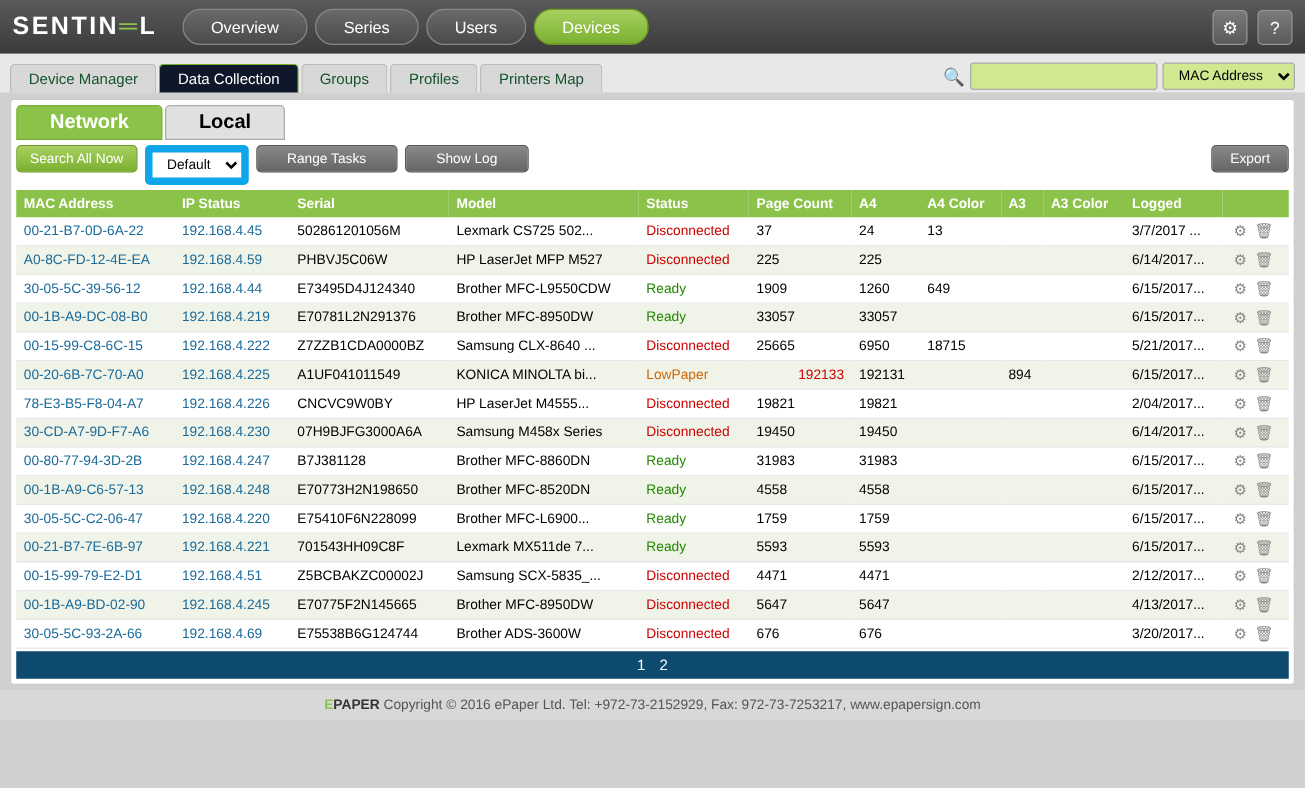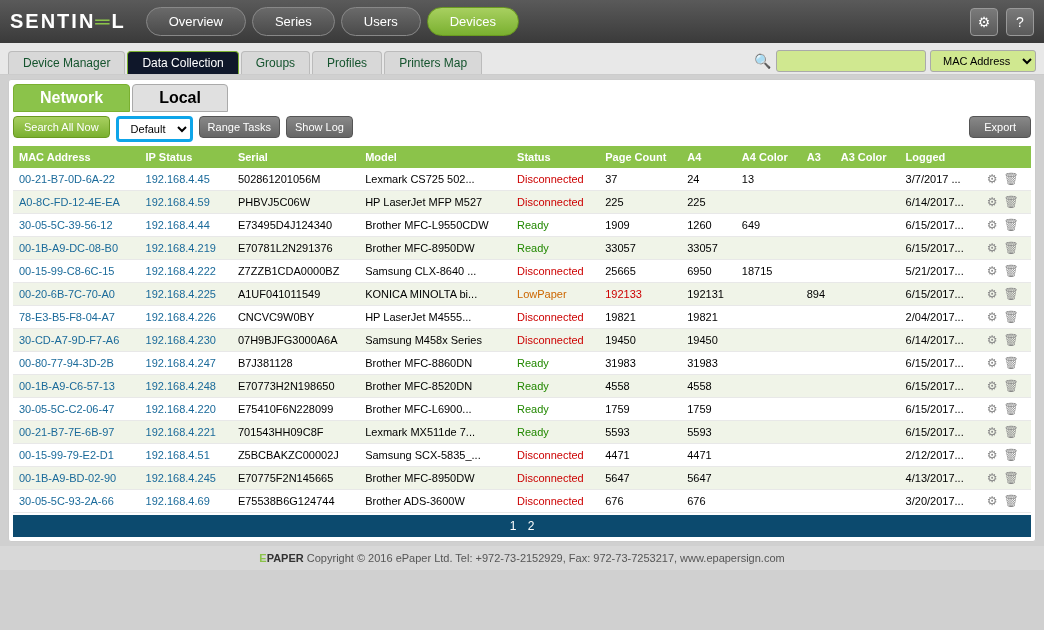--- a/index.html
+++ b/index.html
@@ -140,26 +140,26 @@
       border-radius: 4px;
       padding: 4px 10px;
       cursor: pointer;
       font-size: 11px;
     }
     .btn-gray {
       background: linear-gradient(180deg, #888 0%, #666 100%);
       color: white;
       border: 1px solid #555;
       border-radius: 4px;
-      padding: 4px 8px;
+      padding: 4px 24px;
       cursor: pointer;
       font-size: 11px;
     }
     .select-default {
-      border: 3px solid #0ea5e9;
+      border: 6px solid #0ea5e9;
       border-radius: 4px;
       padding: 3px 8px;
       font-size: 11px;
       background: white;
     }
     .export-btn {
       margin-left: auto;
       background: linear-gradient(180deg, #888 0%, #666 100%);
       color: white;
       border: 1px solid #555;
@@ -194,21 +194,21 @@
     #device-table tbody td {
       padding: 3px 6px;
       white-space: nowrap;
       border-bottom: 1px solid #e8e8e8;
     }
     .mac-link { color: #1a6a9a; text-decoration: none; }
     .ip-link { color: #1a6a9a; text-decoration: none; }
     .status-disconnected { color: #cc0000; }
     .status-ready { color: #228800; }
     .status-lowpaper { color: #cc6600; }
-    .page-count-high { color: #cc0000; }
+    .page-count-high { color: #cc0000; text-align: right; }
     .row-actions { display: flex; gap: 3px; align-items: center; }
     .action-icon {
       width: 16px; height: 16px;
       cursor: pointer;
       display: inline-flex; align-items: center; justify-content: center;
       font-size: 12px;
     }
 
     
     #pagination {

